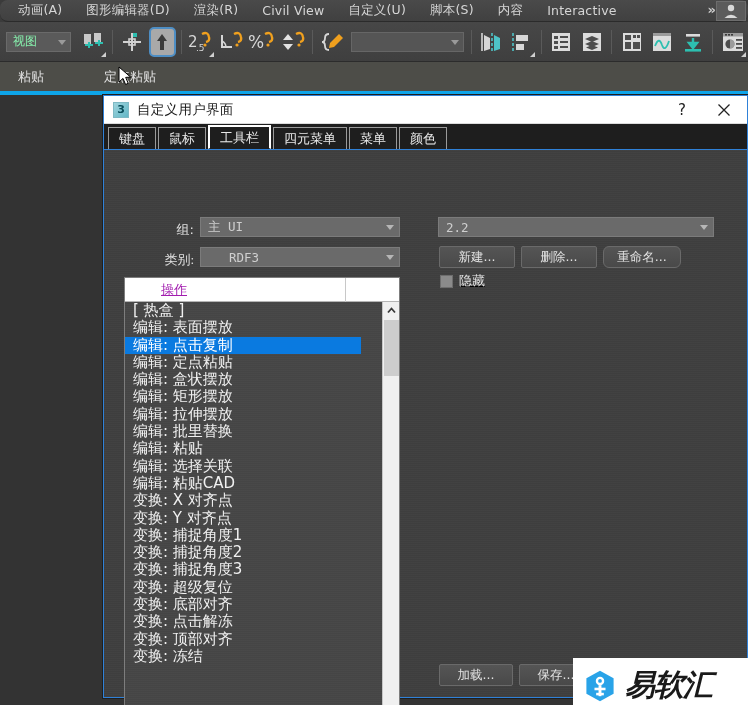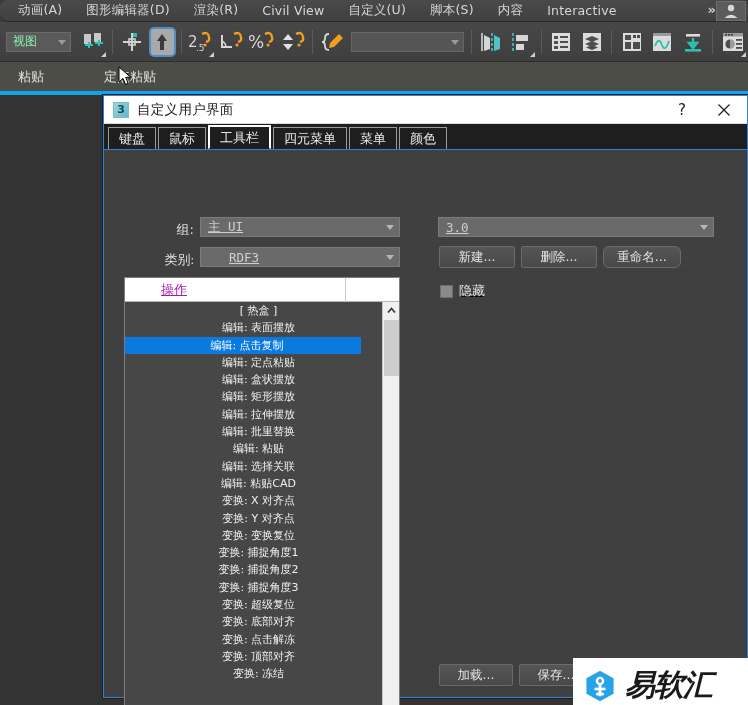--- a/index.html
+++ b/index.html
@@ -246,21 +246,20 @@
     position: absolute;
     background: #6a6a6a;
     border: 1px solid #7b7b7b;
     height: 20px;
     display: flex; align-items: center;
     padding-left: 7px;
     color: #cfcfcf;
     font-size: 12.5px;
     cursor: default;
     font-family: "DejaVu Sans Mono", "Liberation Mono", monospace;
-    text-decoration: underline;
   }
   .combo .arr {
     position: absolute; right: 5px; top: 7px;
     width: 0; height: 0;
     border-left: 4px solid transparent;
     border-right: 4px solid transparent;
     border-top: 5px solid #b6b6b6;
   }
 
   .btn {
@@ -321,26 +320,25 @@
     width: 259px; height: 427px;
     background:
       repeating-linear-gradient(0deg, rgba(255,255,255,0.02) 0 1px, rgba(0,0,0,0) 1px 2px),
       #454545;
     overflow: hidden;
   }
   .li {
     height: 17.3px;
     line-height: 17.3px;
     color: #f0f0f0;
-    font-size: 11px;
+    font-size: 15px;
     padding-left: 8px;
     white-space: nowrap;
     cursor: default;
     font-family: "DejaVu Sans", "Liberation Sans", sans-serif;
-    text-align: center;
   }
   .li.selected {
     background: #0a7ae0;
     color: #ffffff;
     width: 236px;
   }
 
   
   .vscroll {
     position: absolute;
@@ -627,29 +625,29 @@
         <span class="arr"></span>
       </div>
 
       <div class="row-label" style="left:20px; top:101px; width:70px;font-family:Liberation Serif, serif;">类别:</div>
       <div class="combo" style="left:96px; top:97px; width:200px;padding-left:28px;">
         <span>RDF3</span>
         <span class="arr"></span>
       </div>
 
       <div class="combo" style="left:334px; top:67px; width:276px;">
-        <span>3.0</span>
+        <span>2.2</span>
         <span class="arr"></span>
       </div>
 
       <div class="btn" style="left:335px; top:96px; width:76px;">新建...</div>
       <div class="btn" style="left:417px; top:96px; width:76px;">删除...</div>
       <div class="btn" style="left:499px; top:96px; width:78px;border-radius:6px;">重命名...</div>
 
-      <div class="checkrow" style="left:336px; top:132px;text-decoration:underline;">
+      <div class="checkrow" style="left:336px; top:122px;text-decoration:underline;">
         <span class="checkbox"></span>
         <span class="lbl">隐藏</span>
       </div>
 
       <div class="listwrap">
         <div class="list-header">
           <div class="col">操作</div>
           <div class="divider"></div>
         </div>
         <div class="list-body" id="list-body">
@@ -659,21 +657,20 @@
             <div class="li">编辑: 定点粘贴</div>
             <div class="li">编辑: 盒状摆放</div>
             <div class="li">编辑: 矩形摆放</div>
             <div class="li">编辑: 拉伸摆放</div>
             <div class="li">编辑: 批里替换</div>
             <div class="li">编辑: 粘贴</div>
             <div class="li">编辑: 选择关联</div>
             <div class="li">编辑: 粘贴CAD</div>
             <div class="li">变换: X 对齐点</div>
             <div class="li">变换: Y 对齐点</div>
-            <div class="li">变换: 变换复位</div>
             <div class="li">变换: 捕捉角度1</div>
             <div class="li">变换: 捕捉角度2</div>
             <div class="li">变换: 捕捉角度3</div>
             <div class="li">变换: 超级复位</div>
             <div class="li">变换: 底部对齐</div>
             <div class="li">变换: 点击解冻</div>
             <div class="li">变换: 顶部对齐</div>
             <div class="li">变换: 冻结</div>
           </div>
         <div class="vscroll">

